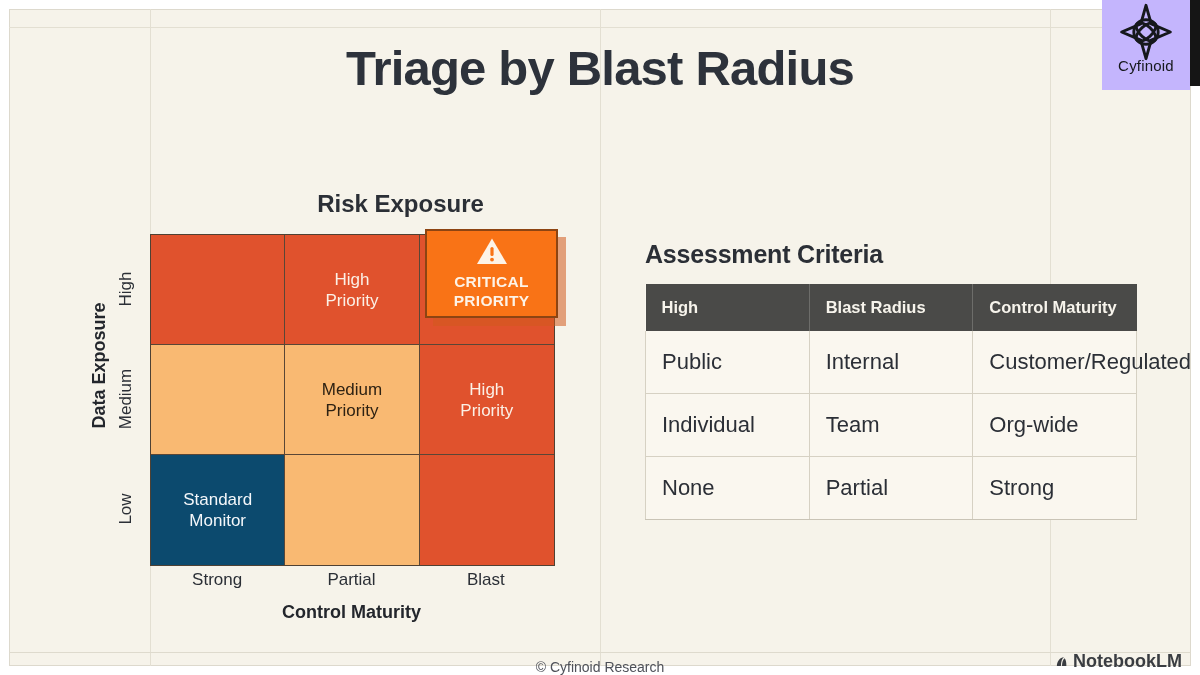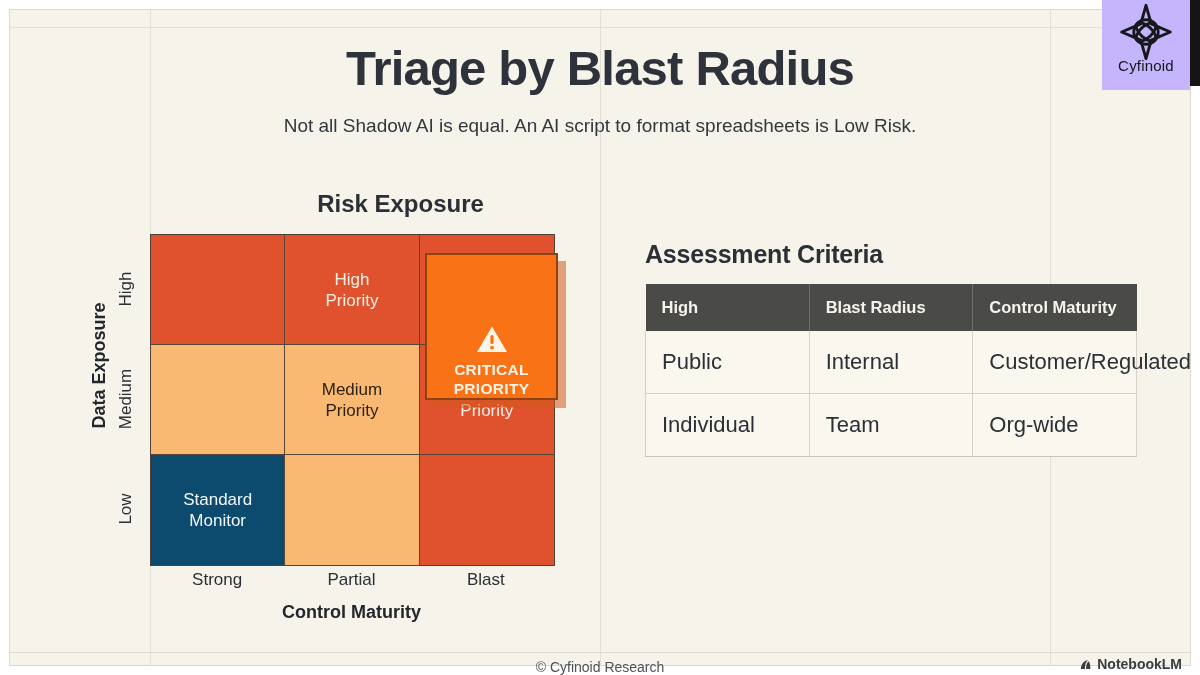--- a/index.html
+++ b/index.html
@@ -185,31 +185,30 @@
     font-weight: 700;
     color: #23262c;
   }
 
   
   .critical {
     position: absolute;
     left: 375px;
     top: 39px;
     width: 133px;
-    height: 147px;
+    height: 89px;
     background: #f97316;
     border: 2px solid #8d4412;
     box-shadow: 8px 8px 0 rgba(210,90,30,0.55);
     display: flex;
     flex-direction: column;
     align-items: center;
-    justify-content: flex-end;
+    justify-content: center;
     z-index: 10;
     box-sizing: border-box;
-    margin-top: 24px;
   }
   .warn-icon { width: 32px; height: 29px; margin-bottom: 6px; display:block; }
   .critical-label {
     font-size: 15.5px;
     font-weight: 700;
     line-height: 19px;
     letter-spacing: .3px;
     color: #fdf3e7;
     text-align: center;
   }
@@ -270,21 +269,21 @@
     font-size: 14px;
     color: #4e5159;
   }
   .nblm {
     position: absolute;
     right: 18px;
     bottom: 3px;
     display: flex;
     align-items: center;
     gap: 5px;
-    font-size: 14px;
+    font-size: 18px;
     color: #3a3d42;
     font-weight: 600;
   }
   .nblm svg { display:block; }
 </style>
 </head>
 <body>
 
 <div class="slide">
 
@@ -307,21 +306,20 @@
         <circle cx="50" cy="50" r="21"></circle>
         <ellipse cx="50" cy="50" rx="21" ry="10" transform="rotate(-42 50 50)"></ellipse>
         <ellipse cx="50" cy="50" rx="21" ry="10" transform="rotate(42 50 50)"></ellipse>
       </g>
     </svg>
     <div class="logo-word">Cyfinoid</div>
   </div>
 
   <div class="title">Triage by Blast Radius</div>
   <div class="subtitle">
-    <span class="line">Not all Shadow AI is equal. An AI script to format spreadsheets is Low Risk.</span>
   </div>
 
   <div class="matrix-wrap">
 
     <div class="matrix-heading">Risk Exposure</div>
 
     <div class="y-axis-title">Data Exposure</div>
 
     <div class="y-ticks">
       <div class="y-tick">
@@ -413,20 +411,25 @@
         <tr>
           <td>Public</td>
           <td>Internal</td>
           <td>Customer/Regulated</td>
         </tr>
         <tr>
           <td>Individual</td>
           <td>Team</td>
           <td>Org-wide</td>
         </tr>
+        <tr>
+          <td>None</td>
+          <td>Partial</td>
+          <td>Strong</td>
+        </tr>
       </tbody>
     </table>
   </div>
 
   <div class="footer-line"></div>
   <div class="copyright">© Cyfinoid Research</div>
   <div class="nblm">
     <svg width="13" height="13" viewBox="0 0 16 16">
       <path d="M2.3 13.4 C2.3 7.6 6.2 3.2 11 2.4 C8.6 4.6 7.3 8.2 7.3 13.4 Z" fill="#3a3d42"></path>
       <path d="M8.6 13.4 C8.6 9.1 9.8 5.9 11.8 4 C13.3 5.9 14 9 14 13.4 Z" fill="#3a3d42"></path>

